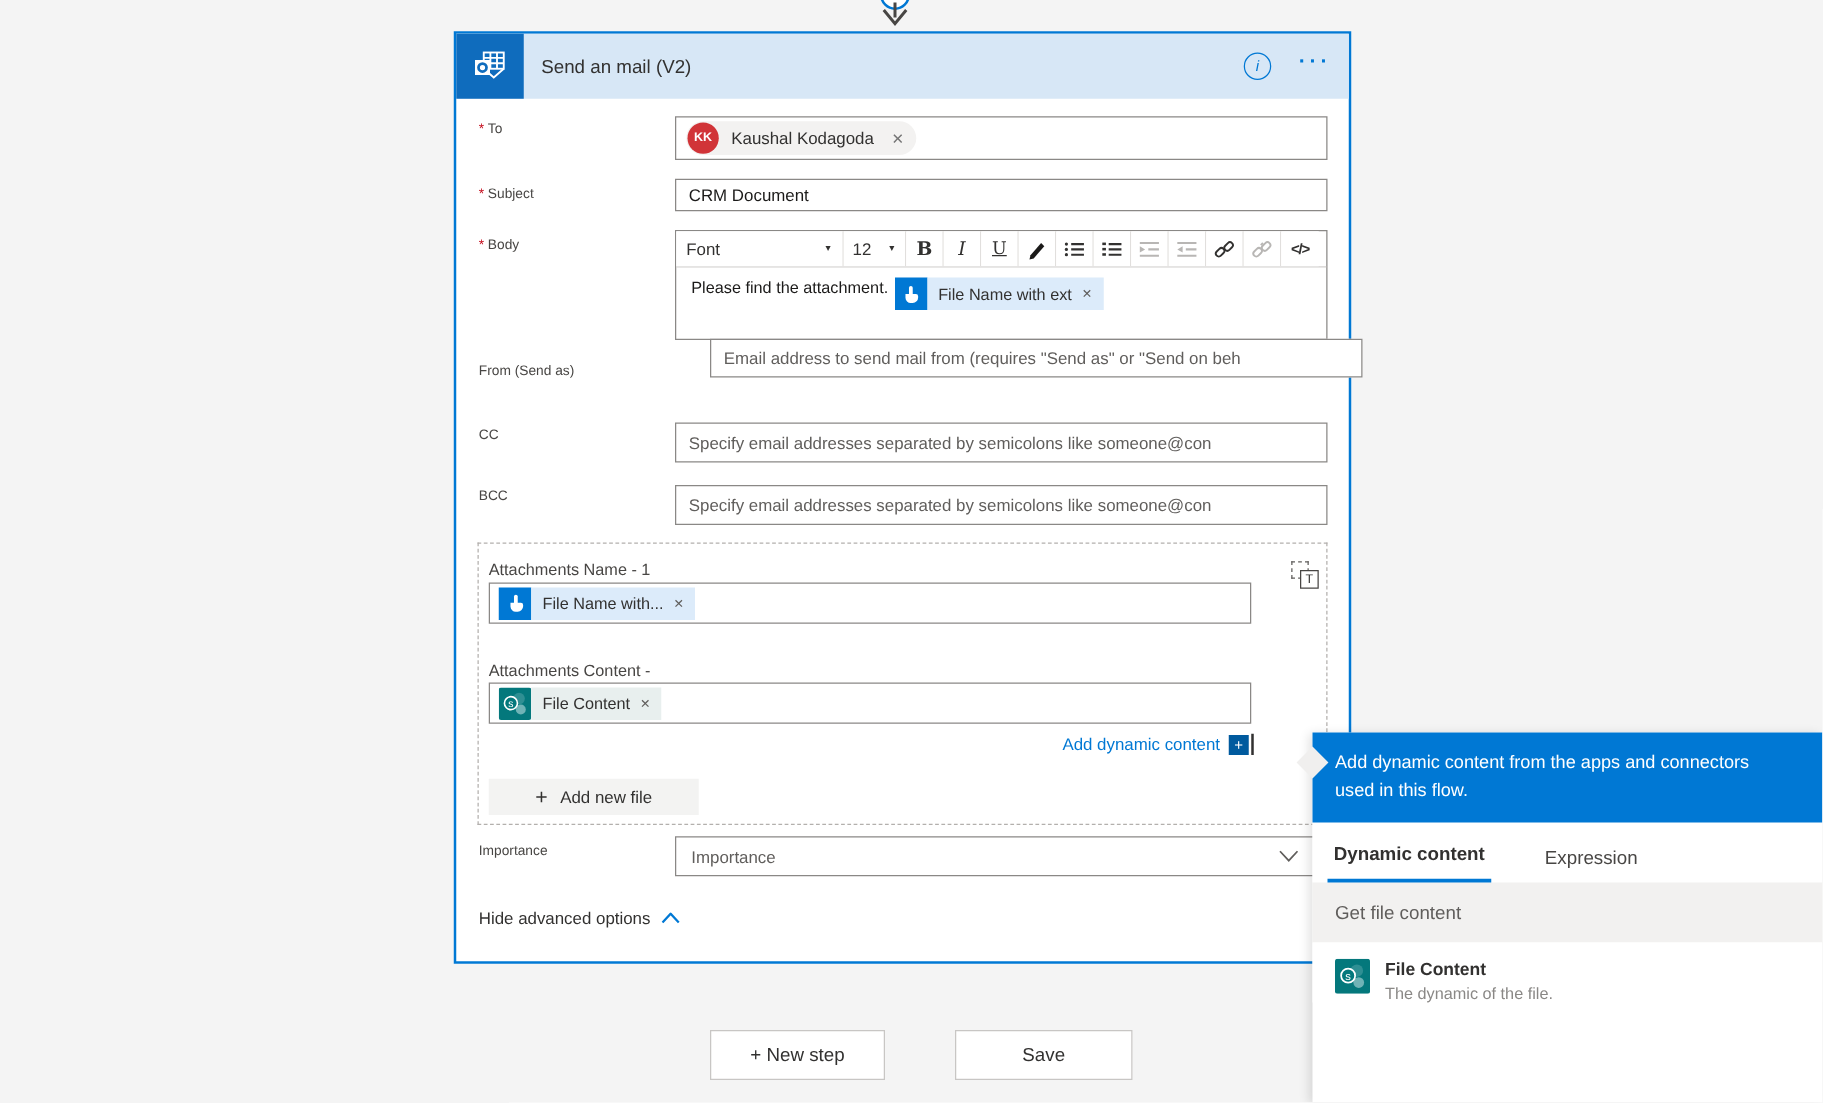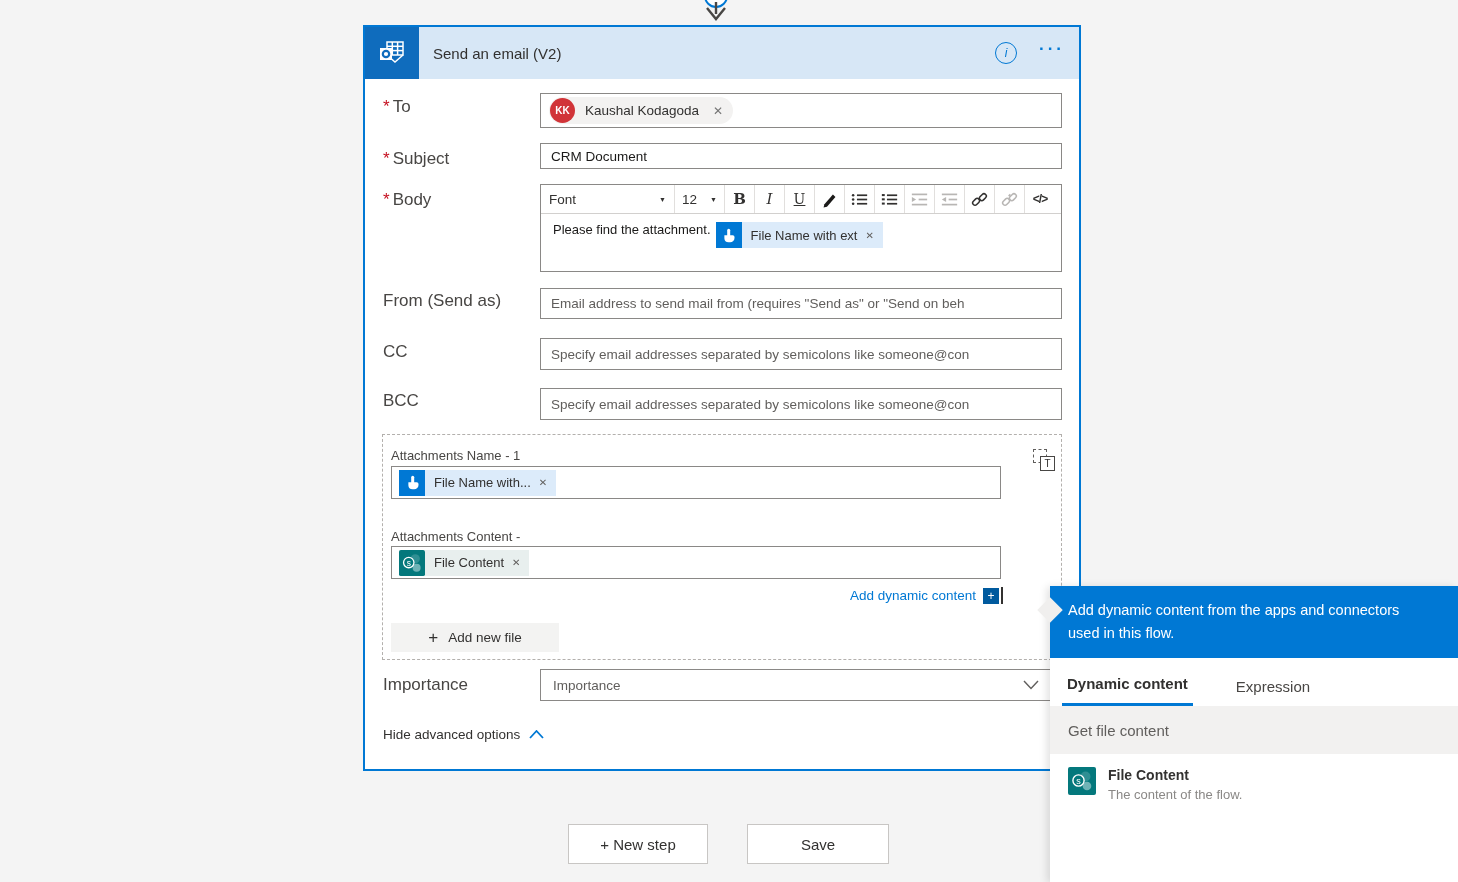--- a/index.html
+++ b/index.html
@@ -15,21 +15,21 @@
   
   .card { position:absolute; left:363px; top:25px; width:718px; height:746px;
     background:#fff; border:2px solid #0078d4; }
   .card-header { position:absolute; left:0; top:0; right:0; height:52px; background:#d7e7f6; display:flex; align-items:center; }
   .icon-tile { width:54px; height:52px; background:#0f6cbd; display:flex; align-items:center; justify-content:center; flex:0 0 54px; }
   .card-title { margin-left:14px; font-size:15px; color:#323130; }
   .info-btn { position:absolute; right:62px; top:15px; width:22px; height:22px; border:1.5px solid #0078d4;
     border-radius:50%; color:#0078d4; font-size:12px; font-style:italic; display:flex; align-items:center; justify-content:center; cursor:pointer; }
   .menu-btn { position:absolute; right:14px; top:12px; color:#0078d4; font-size:17px; font-weight:bold; letter-spacing:3px; cursor:pointer; }
 
-  .lbl { position:absolute; left:18px; font-size:17px; color:#484644; }
+  .lbl { position:absolute; left:18px; font-size:11px; color:#484644; }
   .req { color:#c50f1f; margin-right:3px; }
   .inp { position:absolute; left:175px; width:522px; border:1px solid #8a8886; background:#fff;
     font-size:13.5px; color:#1b1a19; padding:0 10px; font-family:"Liberation Sans", sans-serif; }
   .inp::placeholder { color:#605e5c; opacity:1; }
   input.inp { outline:none; white-space:nowrap; overflow:hidden; }
 
   
   .to-box { position:absolute; left:175px; top:66px; width:522px; height:35px; border:1px solid #8a8886; background:#fff; display:flex; align-items:center; padding-left:8px; }
   .pill { display:flex; align-items:center; background:#f3f2f1; border-radius:15px; height:27px; padding-right:10px; }
   .avatar { width:25px; height:25px; border-radius:50%; background:#d13438; color:#fff; font-size:10px; font-weight:bold;
@@ -80,21 +80,21 @@
     display:flex; align-items:center; justify-content:space-between; padding:0 12px; cursor:pointer; }
   .select .ph { font-size:13.5px; color:#605e5c; }
 
   .hide-adv { position:absolute; left:18px; top:700px; display:flex; align-items:center; cursor:pointer; }
   .hide-adv span { font-size:13.5px; color:#323130; margin-right:9px; }
 
   
   .foot-btn { position:absolute; height:40px; background:#fff; border:1px solid #c8c6c4; font-size:15px; color:#323130;
     font-family:"Liberation Sans", sans-serif; cursor:pointer; }
   .new-step { left:568px; top:824px; width:140px; }
-  .save { left:747px; top:824px; width:142px; }
+  .save { left:764px; top:824px; width:142px; }
 
   
   .panel { position:absolute; left:1050px; top:586px; width:408px; height:296px; background:#fff; box-shadow:-3px 1px 8px rgba(0,0,0,0.12); }
   .panel-head { position:relative; height:72px; background:#0078d4; color:#fff; font-size:14.5px; line-height:1.6; padding:13px 30px 0 18px; }
   .beak { position:absolute; left:-9px; top:15px; width:18px; height:18px; background:#f0efee; transform:rotate(45deg); }
   .tabs { height:48px; display:flex; align-items:flex-end; padding-left:12px; background:#fff; }
   .tab { font-size:15px; padding:0 5px 11px 5px; cursor:pointer; }
   .tab.active { color:#323130; font-weight:bold; border-bottom:3px solid #0078d4; }
   .tab.idle { color:#484644; margin-left:38px; }
   .search-band { height:64px; background:#c8c8c8; padding:12px 0 0 18px; }
@@ -127,21 +127,21 @@
             <line x1="15.3" y1="4" x2="15.3" y2="17"></line>
             <line x1="20.6" y1="4" x2="20.6" y2="17"></line>
             <line x1="10" y1="8.3" x2="26" y2="8.3"></line>
             <line x1="10" y1="12.6" x2="26" y2="12.6"></line>
             <path d="M10 17 L18 24 L26 17"></path>
           </g>
           <rect x="3" y="10" width="12" height="12" fill="#fff"></rect>
           <circle cx="9" cy="16" r="3.2" fill="none" stroke="#0f6cbd" stroke-width="2.2"></circle>
         </svg>
       </div>
-      <span class="card-title">Send an email (V2)</span>
+      <span class="card-title">Send an mail (V2)</span>
       <div class="info-btn">
           <span>i</span>
         </div>
       <div class="menu-btn"><span>···</span></div>
     </div>
 
     <div class="lbl" style="top:70px"><span class="req">*</span><span>To</span></div>
     <div class="to-box">
       <div class="pill">
         <div class="avatar">KK</div>
@@ -258,21 +258,21 @@
           </span>
           <span class="chip-body">
               <span>File Name with ext</span>
               <span class="chip-x">✕</span>
             </span>
         </span>
       </div>
     </div>
 
     <div class="lbl" style="top:264px">From (Send as)</div>
-    <input class="inp" style="top: 261px; height: 31px;" placeholder="Email address to send mail from (requires &quot;Send as&quot; or &quot;Send on beh">
+    <input class="inp" style="top: 244px; height: 31px; margin-left: 28px;" placeholder="Email address to send mail from (requires &quot;Send as&quot; or &quot;Send on beh">
 
     <div class="lbl" style="top:315px">CC</div>
     <input class="inp" style="top: 311px; height: 32px;" placeholder="Specify email addresses separated by semicolons like someone@con">
 
     <div class="lbl" style="top:364px">BCC</div>
     <input class="inp" style="top: 361px; height: 32px;" placeholder="Specify email addresses separated by semicolons like someone@con">
 
     <div class="dashed">
       <div class="d-lbl" style="top:12px">Attachments Name - 1</div>
       <div class="d-inp" style="top:31px">
@@ -363,18 +363,18 @@
     <div class="dc-item">
       <svg width="28" height="28" viewBox="0 0 28 28">
         <rect width="28" height="28" rx="2" fill="#04787c"></rect>
         <circle cx="17.5" cy="9.5" r="5" fill="#2f8f93"></circle>
         <circle cx="19" cy="19" r="4.3" fill="#6fb3b6"></circle>
         <circle cx="10.5" cy="13.5" r="5.6" fill="#04787c" stroke="#fff" stroke-width="1.4"></circle>
         <text x="10.5" y="17" font-size="9" fill="#fff" text-anchor="middle" font-family="Liberation Sans, sans-serif">s</text>
       </svg>
       <div class="dc-text">
         <div class="dc-title">File Content</div>
-        <div class="dc-desc">The content of the flow.</div>
+        <div class="dc-desc">The dynamic of the file.</div>
       </div>
     </div>
   </div>
 
 </div>
 
 </body></html>

